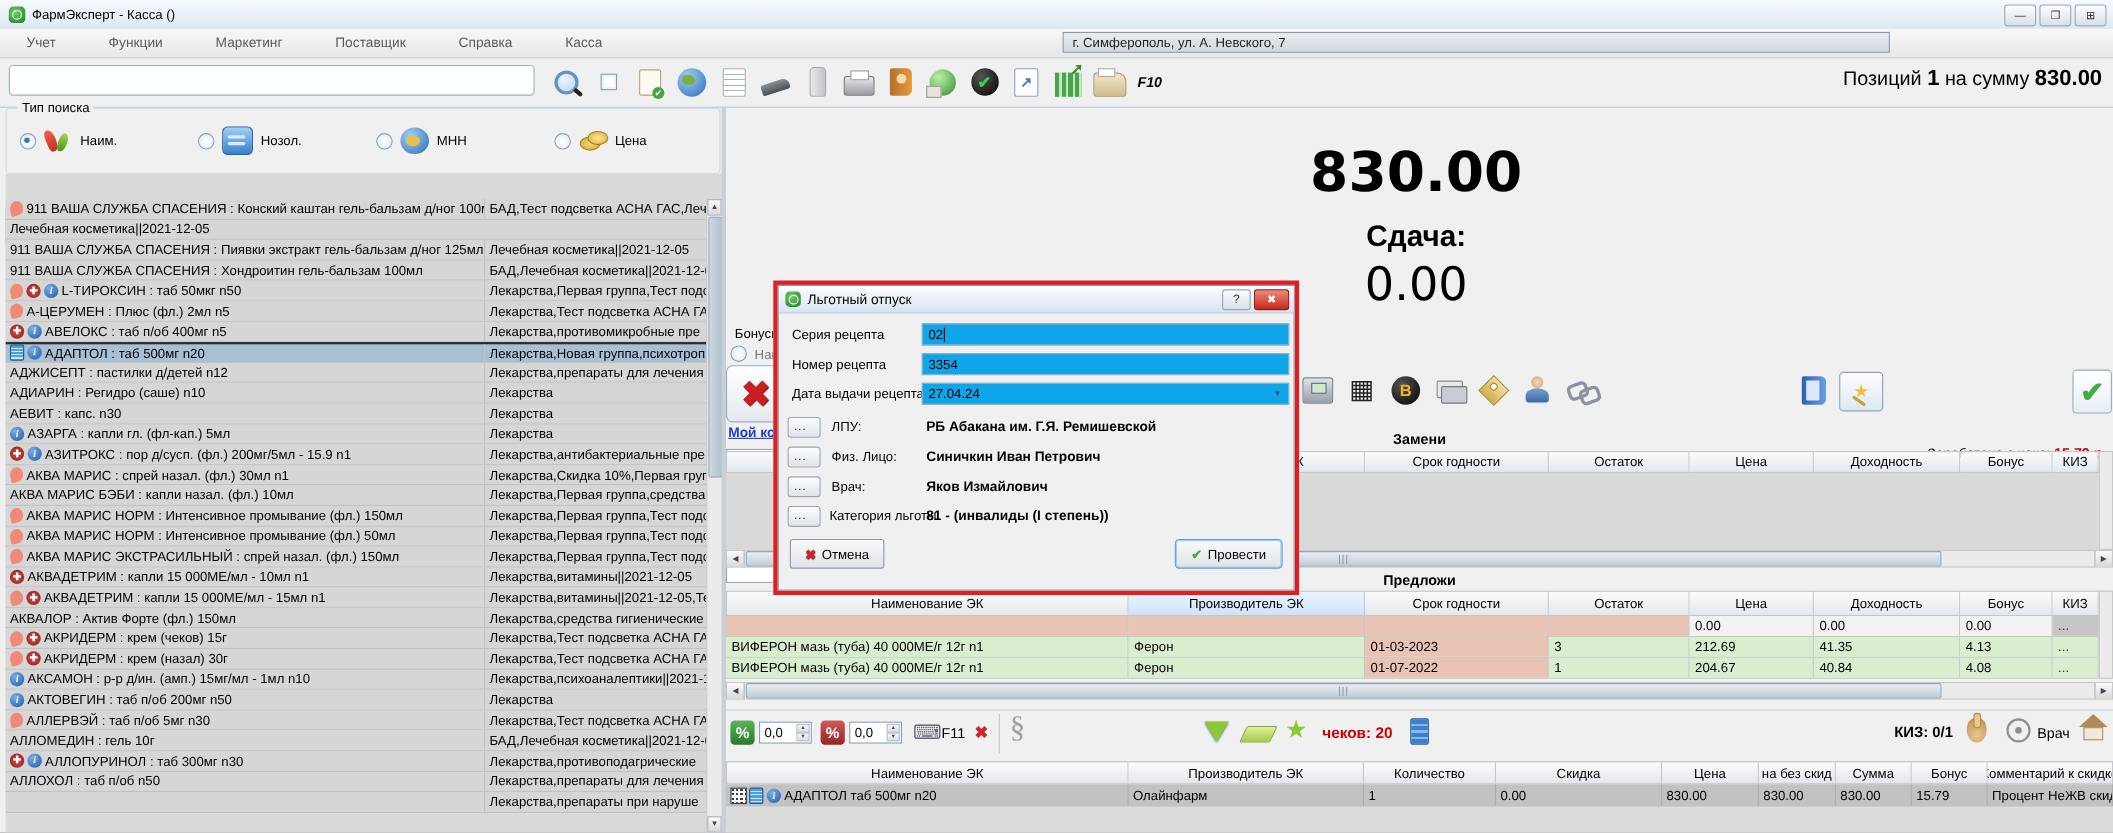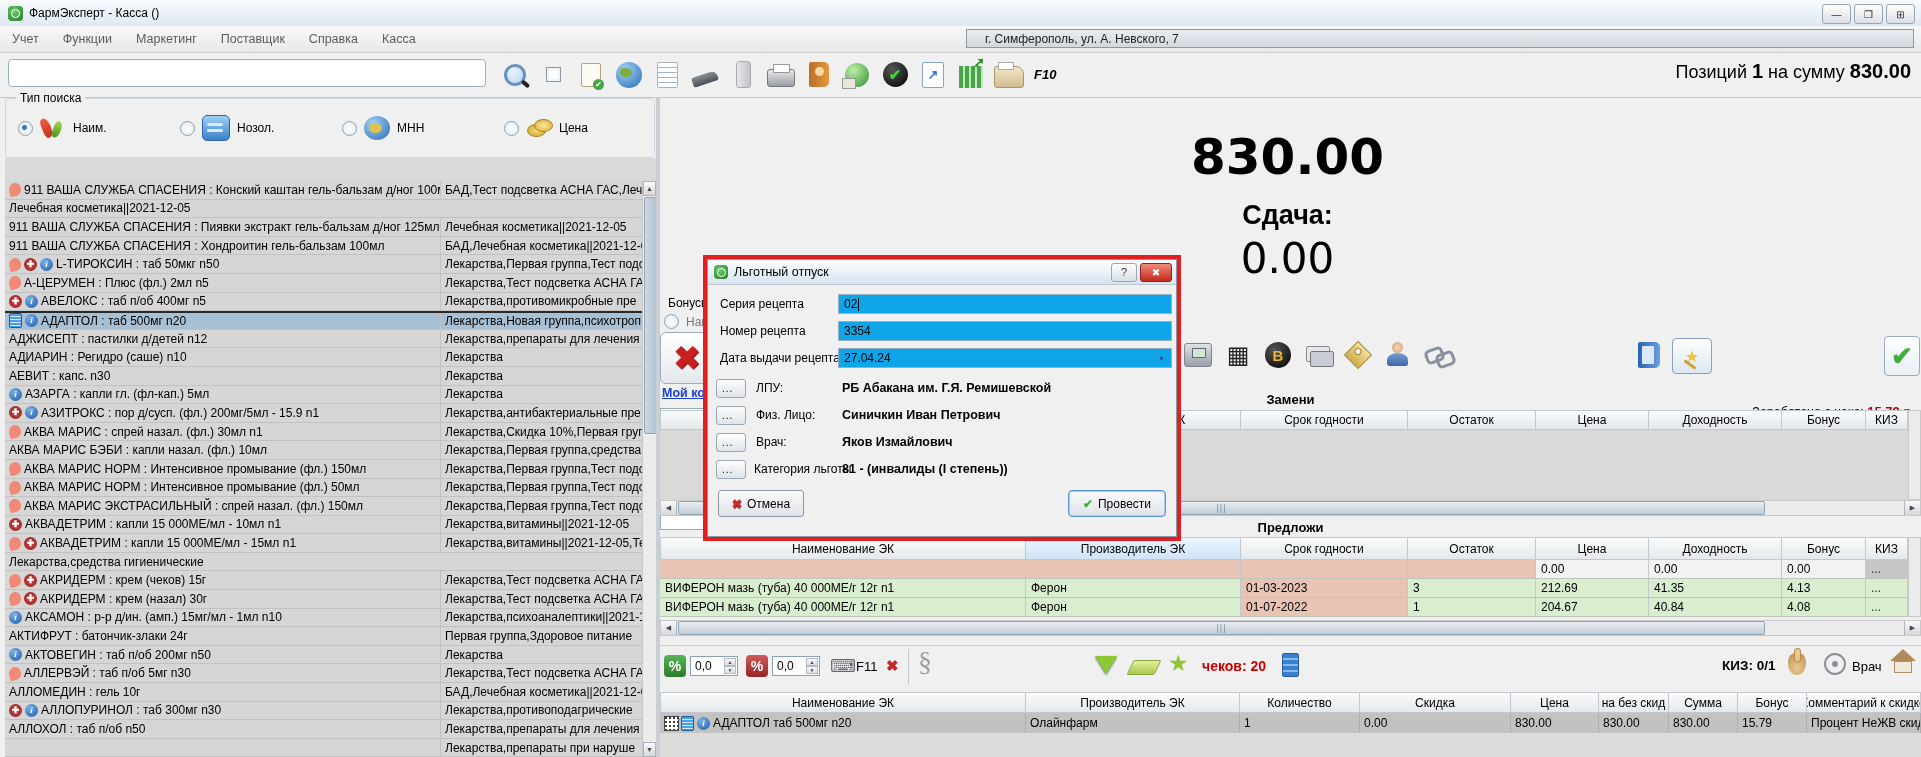--- a/index.html
+++ b/index.html
@@ -11,23 +11,23 @@
             border-bottom:1px solid #c3ccd6;display:flex;align-items:center;}
   .applogo{width:15px;height:15px;margin:0 6px 0 8px;border-radius:4px;background:radial-gradient(circle at 40% 35%,#6fd06f,#1d7a1d);
            display:flex;align-items:center;justify-content:center;}
   .applogo:before{content:"";width:7px;height:7px;border:1.5px solid #fff;border-radius:50%;}
   .wbtns{position:absolute;right:6px;top:4px;display:flex;gap:3px;}
   .wbtn{width:27px;height:18px;border:1px solid #9aa6b4;border-radius:3px;background:linear-gradient(#fdfdfd,#d9e0e8);
         display:flex;align-items:center;justify-content:center;font-size:10px;color:#333;}
   
   .menubar{left:0;top:26px;width:1921px;height:26px;background:linear-gradient(#f8f8f8,#e8e8e8);
            border-bottom:1px solid #d0d0d0;display:flex;align-items:center;}
-  .menuitem{padding:0 12px;color:#5c5c5c;font-size:12.5px;line-height:26px;}
-  .addressbox{position:absolute;left:966px;top:3px;width:948px;height:19px;background:linear-gradient(#e9ecef,#d3d8de);
-              border:1px solid #8d98a5;font-size:12px;line-height:19px;padding-left:18px;color:#222;box-sizing:border-box;}
+  .menuitem{padding:0 24px;color:#5c5c5c;font-size:12.5px;line-height:26px;}
+  .addressbox{position:absolute;left:966px;top:3px;width:752px;height:19px;background:linear-gradient(#e9ecef,#d3d8de);
+              border:1px solid #8d98a5;font-size:12px;line-height:19px;padding-left:8px;color:#222;box-sizing:border-box;}
   
   .toolbar{left:0;top:52px;width:1921px;height:45px;border-bottom:1px solid #bcc8d6;display:flex;align-items:center;}
   .searchinput{position:absolute;left:8px;top:7px;width:478px;height:28px;border:1px solid #9ab0c4;border-radius:4px;
                background:#fff;font-size:15px;padding:0 8px;box-sizing:border-box;}
   .tbi{width:32px;height:32px;margin:0 3px;display:flex;align-items:center;justify-content:center;position:relative;}
   .ic-mag{width:16px;height:16px;border:3px solid #6a92c0;border-radius:50%;background:radial-gradient(circle at 35% 30%,#eaf4ff,#bcd6ee);position:relative;}
   .ic-mag:after{content:"";position:absolute;left:14px;top:15px;width:9px;height:4px;background:#222;transform:rotate(40deg);border-radius:2px;}
   .ic-chk{width:13px;height:13px;border:1px solid #8899aa;background:#fff;box-shadow:inset 0 0 0 2px #eef3f8;}
   .ic-clip{width:18px;height:22px;background:#fbfbf4;border:1px solid #b9a27a;border-radius:2px;position:relative;}
   .ic-clip:after{content:"✔";position:absolute;right:-4px;bottom:-4px;width:11px;height:11px;border-radius:50%;background:#46a546;color:#fff;font-size:8px;line-height:11px;text-align:center;}
@@ -478,20 +478,23 @@
         </div>
         <div class="prow">
           <div class="pcell name">
             <span class="ric ic-person"></span>
             <span class="ric ic-cross">✚</span>
             <span>АКВАДЕТРИМ : капли 15 000МЕ/мл - 15мл n1</span>
           </div>
           <div class="pcell grp">Лекарства,витамины||2021-12-05,Тес</div>
         </div>
         <div class="prow">
+          <div class="pcell name">
+            <span>АКВАЛОР : Актив Форте (фл.) 150мл</span>
+          </div>
           <div class="pcell grp">Лекарства,средства гигиенические</div>
         </div>
         <div class="prow">
           <div class="pcell name">
             <span class="ric ic-person"></span>
             <span class="ric ic-cross">✚</span>
             <span>АКРИДЕРМ : крем (чеков) 15г</span>
           </div>
           <div class="pcell grp">Лекарства,Тест подсветка АСНА ГАС,</div>
         </div>
@@ -502,26 +505,20 @@
             <span>АКРИДЕРМ : крем (назал) 30г</span>
           </div>
           <div class="pcell grp">Лекарства,Тест подсветка АСНА ГАС,</div>
         </div>
         <div class="prow">
           <div class="pcell name">
             <span class="ric ic-info">i</span>
             <span>АКСАМОН : р-р д/ин. (амп.) 15мг/мл - 1мл n10</span>
           </div>
           <div class="pcell grp">Лекарства,психоаналептики||2021-1</div>
-        </div>
-        <div class="prow">
-          <div class="pcell name">
-            <span>АКТИФРУТ : батончик-злаки 24г</span>
-          </div>
-          <div class="pcell grp">Первая группа,Здоровое питание</div>
         </div>
         <div class="prow">
           <div class="pcell name">
             <span class="ric ic-info">i</span>
             <span>АКТОВЕГИН : таб п/об 200мг n50</span>
           </div>
           <div class="pcell grp">Лекарства</div>
         </div>
         <div class="prow">
           <div class="pcell name">

